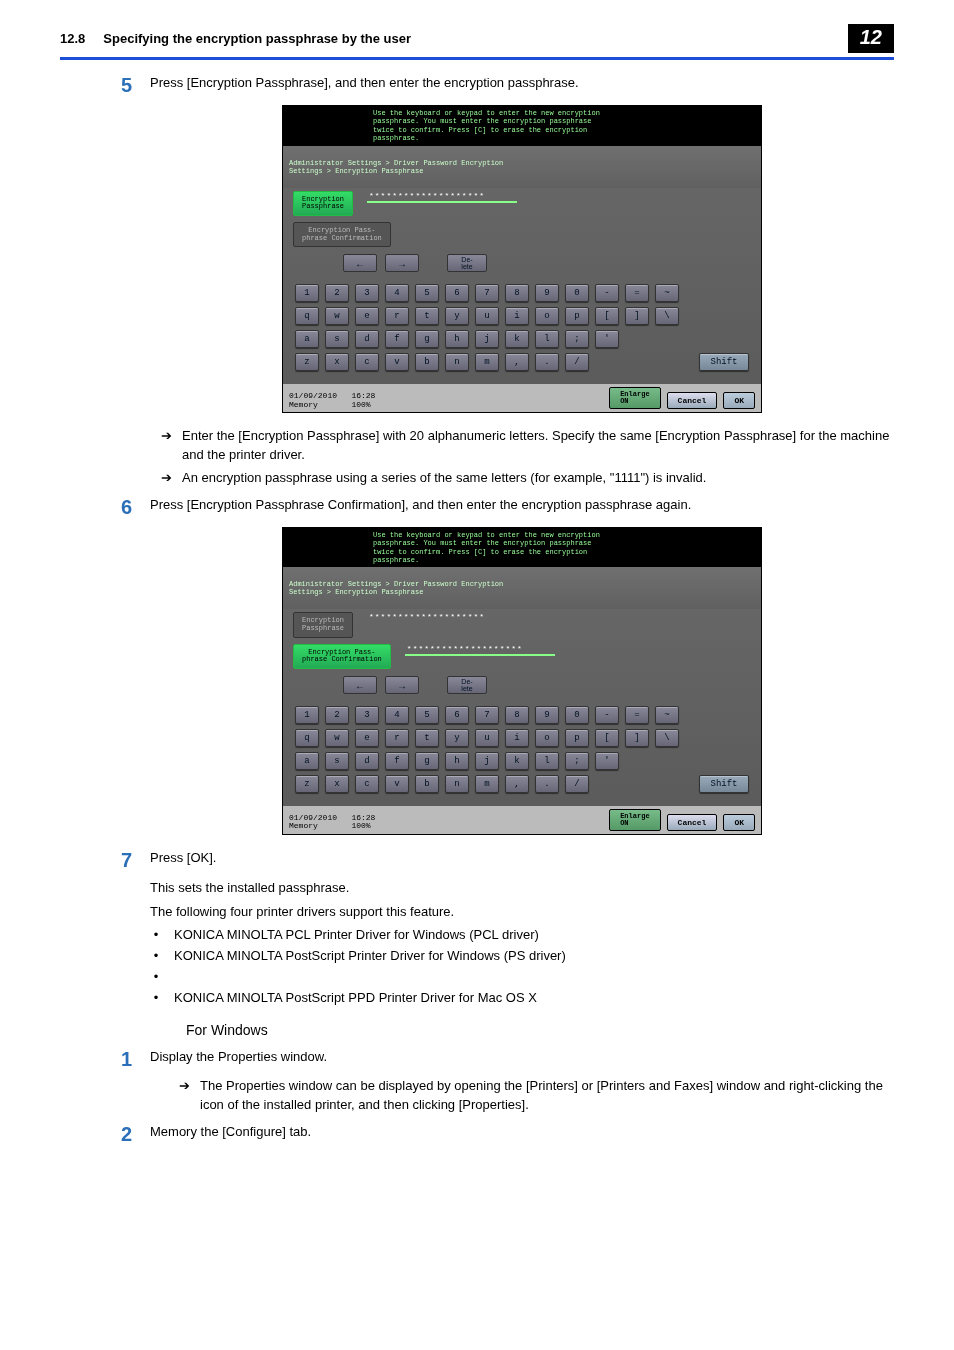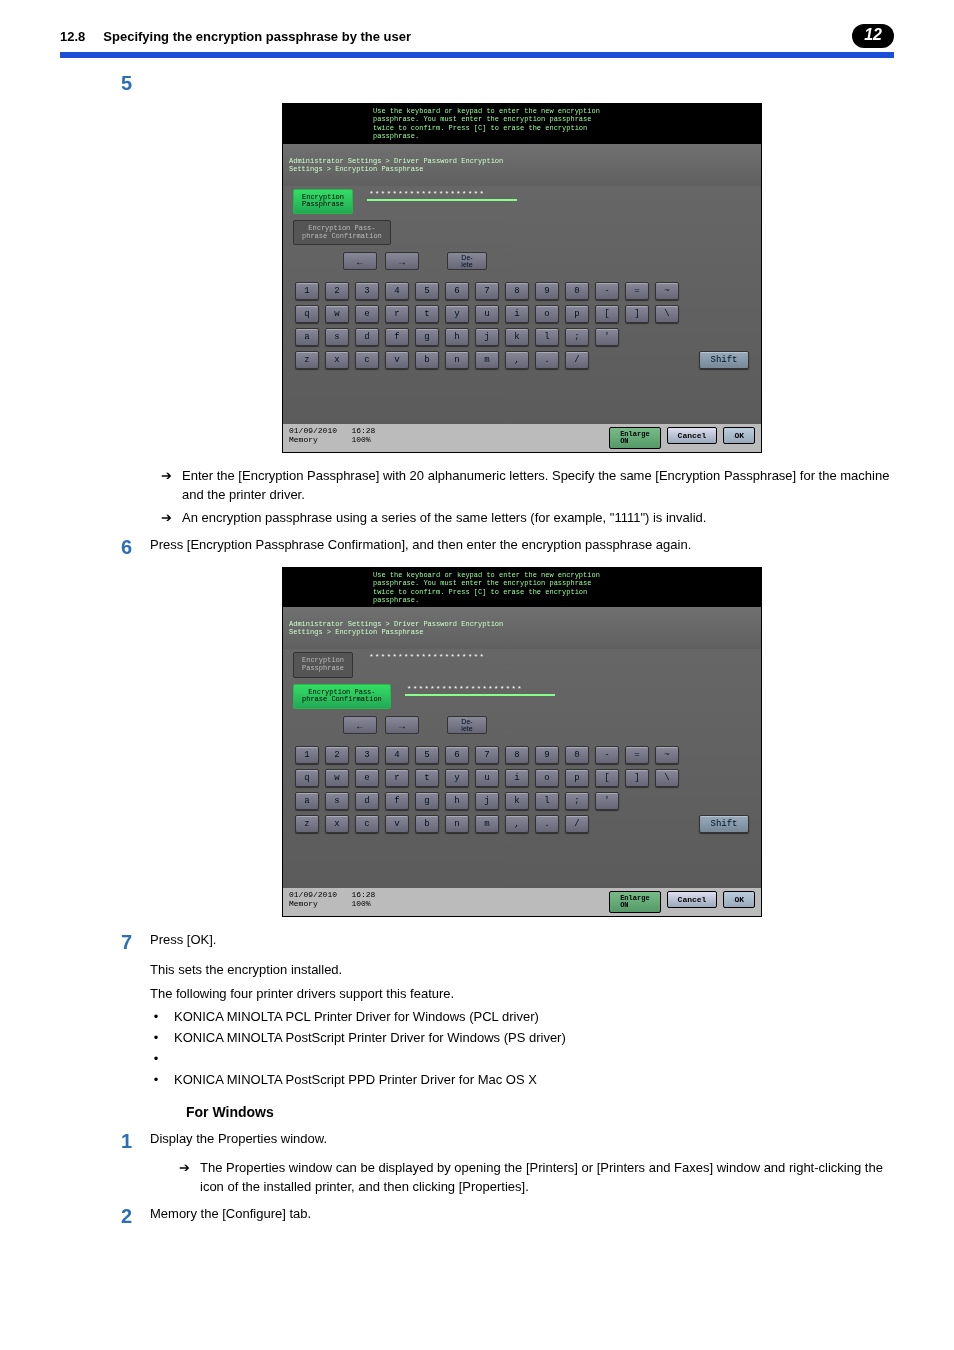--- a/index.html
+++ b/index.html
@@ -1,43 +1,43 @@
 <!DOCTYPE html>
 <html><head>
 <meta charset="utf-8">
 <style>
   * { box-sizing: border-box; margin: 0; padding: 0; }
   html, body { width: 954px; height: 1350px; font-family: Arial, Helvetica, sans-serif; background: #fff; color: #000; }
   .page { position: relative; width: 954px; height: 1350px; padding: 24px 60px 24px 60px; }
 
   
-  .header-line { display: flex; align-items: center; border-bottom: 6px solid #1d4ed8; padding-bottom: 4px; margin-bottom: 14px; }
+  .header-line { display: flex; align-items: center; border-bottom: 3px solid #1d4ed8; padding-bottom: 4px; margin-bottom: 14px; }
   .header-line .sec { font-size: 13px; font-weight: bold; }
   .header-line .title { font-size: 13px; font-weight: bold; margin-left: 18px; }
-  .header-line .chap-badge { margin-left: auto; background: #000; color: #fff; font-weight: bold; font-style: italic; font-size: 16px; padding: 2px 12px 4px 12px; border-radius: 13px; }
+  .header-line .chap-badge { margin-left: auto; background: #000; color: #fff; font-weight: bold; font-style: italic; font-size: 20px; padding: 2px 12px 4px 12px; }
 
   
   .footer-line { position: absolute; left: 60px; right: 60px; bottom: 24px; display: flex; border-top: 1px solid #000; padding-top: 4px; font-size: 11px; color: #555; }
   .footer-line .model { }
   .footer-line .pageno { margin-left: auto; }
 
   
   .body { padding-left: 90px; }
   .step { display: flex; gap: 18px; margin-bottom: 6px; }
   .step-num { color: #2a6fb7; font-size: 20px; font-weight: bold; width: 18px; flex-shrink: 0; text-align: right; margin-left: -36px; }
   .step-text { font-size: 13px; line-height: 1.45; }
 
   .arrow-list { margin: 6px 0 8px 0; font-size: 13px; line-height: 1.45; }
   .arrow-item { display: flex; gap: 10px; margin-bottom: 4px; }
   .arrow-item .arr { width: 22px; flex-shrink: 0; text-align: right; }
   .arrow-item .txt { flex: 1; }
 
   .subhead { font-size: 14px; font-weight: bold; margin: 22px 0 10px -90px; display: flex; gap: 18px; }
   .subhead .num { width: 72px; }
-  .subhead2 { font-size: 14px; font-weight: bold; margin: 14px 0 10px 0; padding-left: 36px; }
+  .subhead2 { font-size: 14px; font-weight: normal; margin: 14px 0 10px 0; padding-left: 36px; }
 
   .bullets { font-size: 13px; line-height: 1.6; margin-bottom: 10px; }
   .bullets .row { display: flex; gap: 12px; }
   .bullets .dot { width: 12px; text-align: center; }
 
   .para { font-size: 13px; line-height: 1.5; margin-bottom: 4px; }
 
   
   .screenshot { width: 480px; margin: 8px auto 14px auto; background: #000; padding: 1px; }
   .scr-inner { background: linear-gradient(#6a6a6a,#5a5a5a); border-radius: 22px; }
@@ -46,41 +46,42 @@
   .scr-fieldrow { display: flex; align-items: flex-start; gap: 14px; padding: 3px 10px; }
   .scr-fieldbtn { display: inline-flex; align-items: center; justify-content: center; border: 1px solid #2b4; background: linear-gradient(#3d6,#2a5); color:#000; font-family: 'Courier New', monospace; font-size: 7px; padding: 4px 8px; border-radius: 2px; white-space: pre-line; text-align: center; line-height: 1.1; }
   .scr-fieldbtn.inactive { background: #555; color: #bbb; border: 1px solid #333; }
   .scr-field-value { font-family: 'Courier New', monospace; font-size: 8px; color: #fff; letter-spacing: 1px; border-bottom: 2px solid #8f8; padding: 0 2px 1px 2px; min-width: 150px; display:inline-block; }
   .kb { padding: 6px 12px 8px 12px; }
   .kb-row { display: flex; gap: 6px; margin-bottom: 5px; }
   .key { width: 24px; height: 18px; background: linear-gradient(#889,#667); border: 1px solid #333; color: #012; font-family: 'Courier New', monospace; font-size: 9px; display: flex; align-items: center; justify-content: center; border-radius: 2px; box-shadow: inset 0 1px 0 rgba(255,255,255,.3), 0 1px 1px rgba(0,0,0,.5); }
   .key.shift { width: 50px; margin-left: auto; background: linear-gradient(#9ab,#789); }
   .navkeys { display: flex; gap: 8px; align-items: center; padding: 4px 60px 6px 60px; }
   .navbtn { width: 34px; height: 18px; background: linear-gradient(#889,#667); border:1px solid #333; border-radius:2px; display:flex; align-items:center; justify-content:center; font-size:10px; color:#012;}
-  .scr-bottom { display:flex; align-items:flex-start; background:#bbb; padding:3px 6px; gap:6px; font-family:'Courier New',monospace; font-size:8px; color:#000;margin-top:42px;}
+  .scr-bottom { display:flex; align-items:flex-end; background:#bbb; padding:3px 6px; gap:6px; font-family:'Courier New',monospace; font-size:8px; color:#000;}
   .scr-bottom .info { white-space: pre; line-height:1.1; }
   .scr-bottom .spacer { flex:1; }
   .scr-bottom .btn3d { background: linear-gradient(#dde,#9ab); border:1px solid #000; padding:3px 10px; border-radius:2px; font-weight:bold; }
   .scr-bottom .btn3d.primary { background: linear-gradient(#7b8,#596); }
   .scr-bottom .btn3d.ok { background: linear-gradient(#bcd,#9ab); }
 </style>
 </head>
 <body>
 
 <div class="page">
   <div class="header-line">
     <span class="sec">12.8</span>
     <span class="title">Specifying the encryption passphrase by the user</span>
     <span class="chap-badge">12</span>
   </div>
 
   <div class="body">
 
     <div class="step">
       <div class="step-num">5</div>
+      <div class="step-text">Press [Encryption Passphrase], and then enter the encryption passphrase.</div>
     </div>
 
     <div class="screenshot">
       <div class="scr-inner">
         <div class="scr-topmsg">Use the keyboard or keypad to enter the new encryption
 passphrase. You must enter the encryption passphrase
 twice to confirm. Press [C] to erase the encryption
 passphrase.</div>
         <div class="scr-breadcrumb">Administrator Settings &gt; Driver Password Encryption
 Settings &gt; Encryption Passphrase</div>
@@ -278,21 +279,21 @@
           <span class="btn3d">Cancel</span>
           <span class="btn3d ok">OK</span>
         </div>
       </div>
     </div>
 
     <div class="step">
       <div class="step-num">7</div>
       <div class="step-text">Press [OK].</div>
     </div>
-    <div class="para" style="margin-left:0px;">This sets the encryption installed.</div>
+    <div class="para" style="margin-left:0px;">This sets the installed passphrase.</div>
 
     <div class="para">The following four printer drivers support this feature.</div>
     <div class="bullets" id="driver-bullets">
         <div class="row">
           <span class="dot">•</span>
           <span>KONICA MINOLTA PCL Printer Driver for Windows (PCL driver)</span>
         </div>
         <div class="row">
           <span class="dot">•</span>
           <span>KONICA MINOLTA PostScript Printer Driver for Windows (PS driver)</span>

